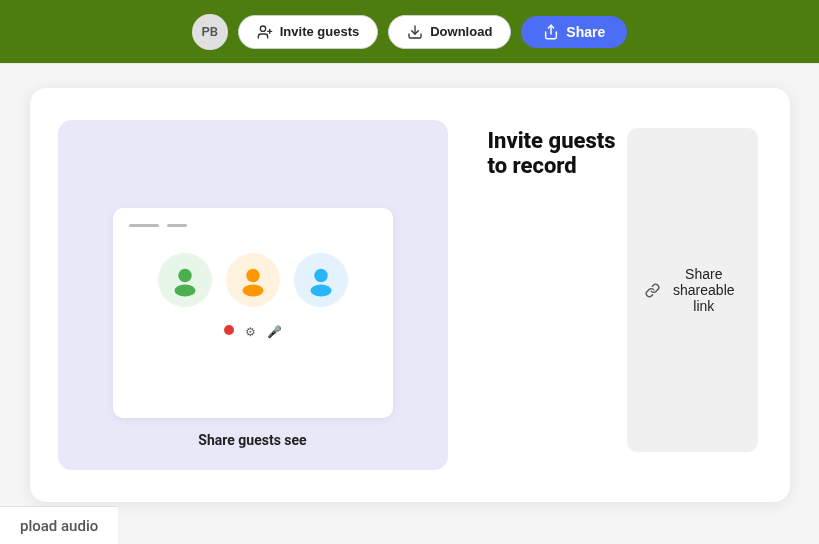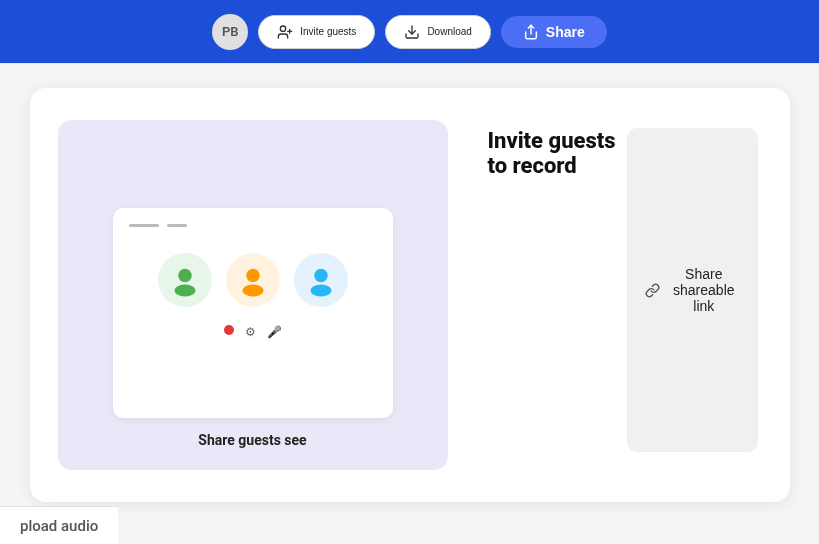--- a/index.html
+++ b/index.html
@@ -7,21 +7,21 @@
       font-family: -apple-system, BlinkMacSystemFont, 'Segoe UI', Roboto, sans-serif;
       background: #f5f5f5;
       width: 819px;
       height: 544px;
       overflow: hidden;
       position: relative;
     }
 
     
     .topbar {
-      background: #1d4ed8;
+      background: #4d7c0f;
       height: 64px;
       display: flex;
       align-items: center;
       justify-content: center;
       gap: 10px;
       border-bottom: 1px solid #e8e8e8;
       padding: 0 20px;
     }
 
     .avatar-badge {
@@ -39,22 +39,22 @@
     }
 
     .btn-outline {
       display: flex;
       align-items: center;
       gap: 7px;
       padding: 8px 18px;
       border: 1.5px solid #d0d0d0;
       border-radius: 22px;
       background: #fff;
-      font-size: 10px;
-      font-weight: 400;
+      font-size: 13px;
+      font-weight: 700;
       color: #222;
       cursor: pointer;
     }
 
     .btn-primary {
       display: flex;
       gap: 7px;
       padding: 8px 22px;
       border: none;
       border-radius: 22px;

